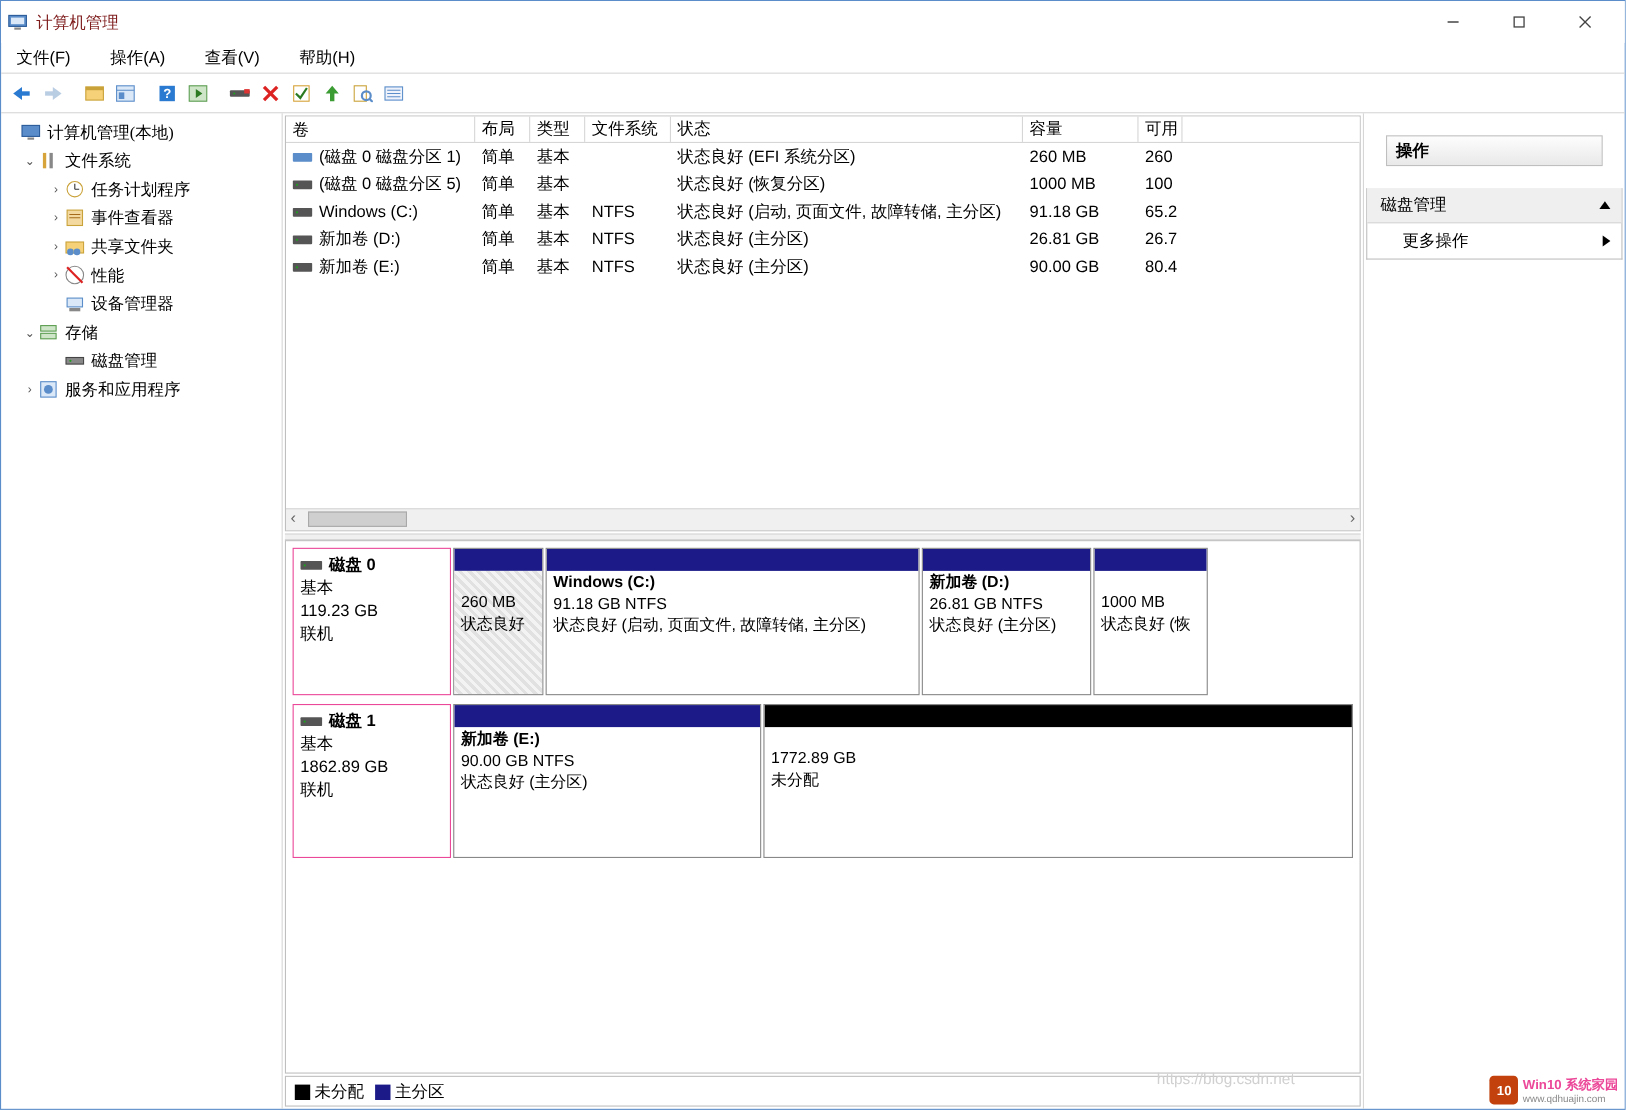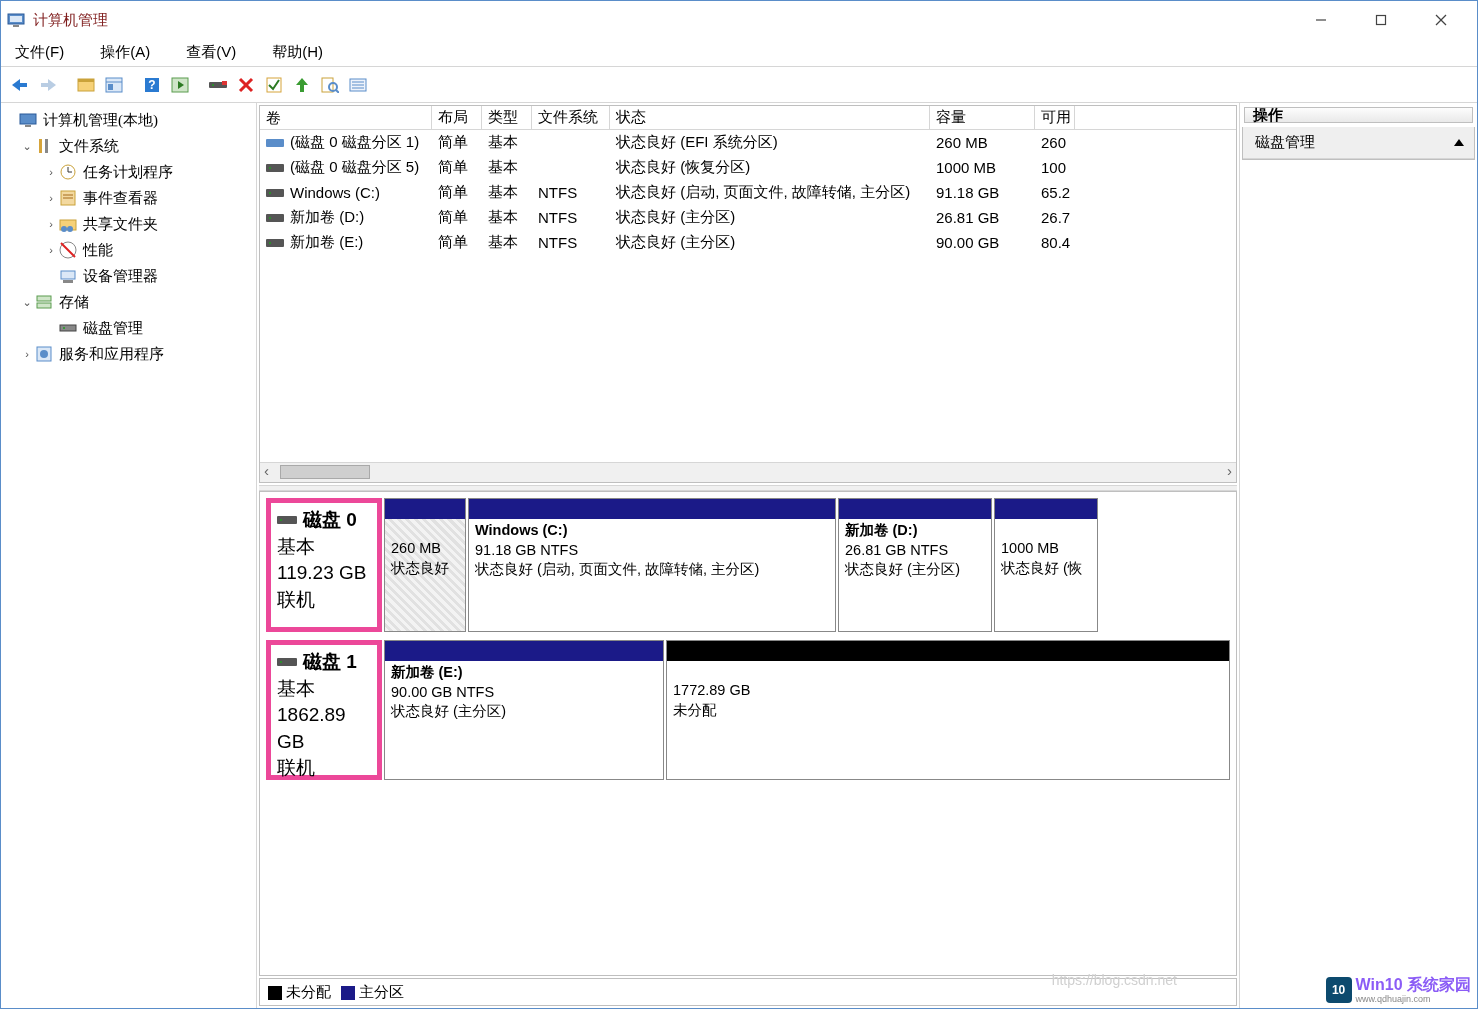--- a/index.html
+++ b/index.html
@@ -51,46 +51,46 @@
   .hscroll { height:20px; background:#f0f0f0; border-top:1px solid #d6d6d6; position:relative; }
   .hscroll::before { content:"‹"; position:absolute; left:4px; top:-1px; color:#666; }
   .hscroll::after { content:"›"; position:absolute; right:4px; top:-1px; color:#666; }
   .hthumb { position:absolute; left:20px; top:2px; height:14px; width:90px; background:#cfcfcf; border:1px solid #a9a9a9; }
   
   .splitter { height:6px; background:#f0f0f0; border-top:1px solid #d6d6d6; border-bottom:1px solid #d6d6d6; margin:0 2px; }
   
   .diskmap { flex:1; overflow:auto; border:1px solid #bfbfbf; margin:0 2px 2px 2px; padding:6px 6px 2px 6px; display:flex; flex-direction:column; gap:8px; }
   .diskrow { display:flex; gap:2px; height:134px; }
   .diskrow1 { height:140px; }
-  .diskhdr { width:116px; border:5px solid #ec4899; background:#fff; padding:4px 6px; font-size:19px; line-height:1.4; }
+  .diskhdr { width:144px; border:1px solid #ec4899; background:#fff; padding:4px 6px; font-size:15px; line-height:1.4; }
   .diskhdr .dtitle { font-weight:bold; display:flex; align-items:center; gap:6px; }
   .dparts { flex:1; display:flex; gap:2px; }
   .part { border:1px solid #888; display:flex; flex-direction:column; overflow:hidden; }
   .pbar { height:20px; }
   .pbar.primary { background:#1b1a88; }
   .pbar.unalloc { background:#000; }
   .pbody { flex:1; padding:2px 6px; font-size:14.5px; line-height:1.35; overflow:hidden; }
   .pbody .b { font-weight:bold; }
   .hatch { background:repeating-linear-gradient(45deg,#f3f3f3,#f3f3f3 3px,#e1e1e1 3px,#e1e1e1 6px); }
   .legend { height:28px; border:1px solid #bfbfbf; margin:0 2px 2px 2px; display:flex; align-items:center; gap:10px; padding:0 8px; font-size:15px; }
   .legbox { width:14px; height:14px; display:inline-block; margin-right:4px; vertical-align:middle; }
   .legbox.blk { background:#000; }
   .legbox.blu { background:#1b1a88; }
   
-  .rhead { height:16px; background:linear-gradient(#fdfdfd,#e9e9e9); border:1px solid #bfbfbf; margin:4px; display:flex; align-items:center; padding:0 8px; font-weight:bold; font-size:15px; }
+  .rhead { height:28px; background:linear-gradient(#fdfdfd,#e9e9e9); border:1px solid #bfbfbf; margin:20px; display:flex; align-items:center; padding:0 8px; font-weight:bold; font-size:15px; }
   .rsection { margin:0 2px; border-left:1px solid #bfbfbf; border-right:1px solid #bfbfbf; border-bottom:1px solid #bfbfbf; }
   .rrow { height:32px; display:flex; align-items:center; padding:0 10px 0 12px; font-size:15px; justify-content:space-between; }
   .rrow.hdr { background:#efefef; border-bottom:1px solid #d6d6d6; }
   .tri-up { width:0;height:0;border-left:5px solid transparent;border-right:5px solid transparent;border-bottom:7px solid #000; }
   .tri-right { width:0;height:0;border-top:5px solid transparent;border-bottom:5px solid transparent;border-left:7px solid #000; }
   
   .wm1 { position:absolute; right:300px; bottom:20px; color:#d0d0d0; font-size:14px; font-family:Arial,sans-serif; pointer-events:none; }
   .badge { position:absolute; right:6px; bottom:4px; display:flex; align-items:center; gap:4px; pointer-events:none; }
-  .badge .sq { width:26px; height:26px; background:#0c4a6e; border-radius:4px; display:flex; align-items:center; justify-content:center; color:#fff; font-weight:bold; font-size:12px; }
-  .badge .txt { font-size:16px; line-height:1.05; color:#8b5cf6; font-weight:bold; }
+  .badge .sq { width:26px; height:26px; background:#c2410c; border-radius:4px; display:flex; align-items:center; justify-content:center; color:#fff; font-weight:bold; font-size:12px; }
+  .badge .txt { font-size:12px; line-height:1.05; color:#ec4899; font-weight:bold; }
   .badge .sub { font-size:9px; color:#888; font-weight:normal; display:block; }
 </style>
 </head>
 <body>
 
 <div class="window">
 
   <div class="titlebar">
     <svg class="app-icon" viewBox="0 0 18 18">
         <rect x="1" y="3" width="16" height="10" fill="#5a8dc9" stroke="#2a5a99"></rect>
@@ -485,20 +485,24 @@
       </div>
     </div>
 
     <div class="rightpane">
       <div class="rhead">操作</div>
       <div class="rsection">
         <div class="rrow hdr">
           <span>磁盘管理</span>
           <span class="tri-up"></span>
         </div>
+        <div class="rrow" style="padding-left:32px">
+          <span>更多操作</span>
+          <span class="tri-right"></span>
+        </div>
       </div>
     </div>
   </div>
 
   <div class="wm1">https://blog.csdn.net</div>
   <div class="badge">
     <div class="sq">10</div>
     <div>
       <span class="txt">Win10 系统家园</span>
       <span class="sub">www.qdhuajin.com</span>

